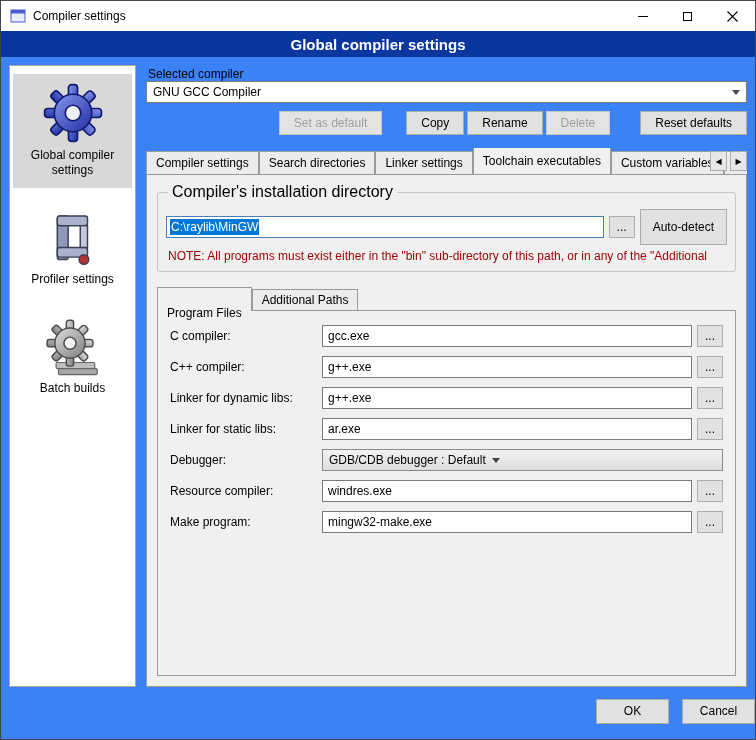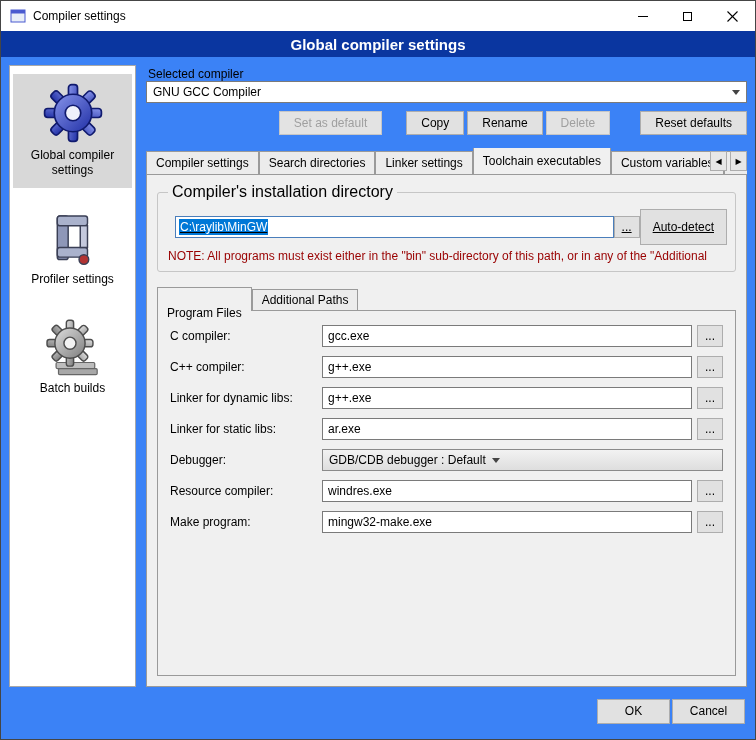--- a/index.html
+++ b/index.html
@@ -53,21 +53,21 @@
   .tab.active { background:#f0f0f0; height:28px; padding-top:6px; position:relative; z-index:2; margin-bottom:-1px; }
   .tabnav { position:absolute; right:0; top:3px; display:flex; gap:3px; z-index:3; }
   .tabnav button { width:17px; height:20px; background:#e7e7e7; border:1px solid #adadad; font-size:8px;
                    display:flex; align-items:center; justify-content:center; padding:0; }
 
   .tabpanel { border:1px solid #9a9a9a; flex:1; display:flex; flex-direction:column;
               padding:8px 10px 10px 10px; min-height:0; background:#f0f0f0; }
 
   fieldset.group { border:1px solid #c6c6c6; border-radius:3px; padding:6px 6px 4px 6px; margin:0 0 2px 0; }
   fieldset.group legend { padding:0 4px; margin-left:4px; font-size:16px; }
-  .dir-row { display:flex; align-items:center; margin:2px 2px 4px 11px;text-decoration:underline; }
+  .dir-row { display:flex; gap:5px; align-items:center; margin:2px 2px 4px 2px; }
   .path-input { flex:1; height:22px; border:1px solid #4a7ebb; background:#fff; display:flex;
                 align-items:center; padding:0 3px; overflow:hidden; }
   .path-input .sel { background:#0078d7; color:#fff; padding:1px 1px; white-space:nowrap; }
   .btn-browse { width:26px; height:22px; background:#e1e1e1; border:1px solid #adadad; font:inherit; padding:0; }
   .btn-auto { height:36px; background:#e1e1e1; border:1px solid #adadad; padding:0 12px; font:inherit; }
   .note { color:#990000; margin:3px 4px 4px 4px; white-space:nowrap; overflow:hidden; }
 
   .subtabs-wrap { margin-top:12px; }
   .subtabbar { display:flex; align-items:flex-end; height:24px; }
   .subtab { flex:0 0 auto; border:1px solid #9a9a9a; border-bottom:none; background:#ececec;
@@ -78,21 +78,21 @@
 
   .form-row { display:flex; align-items:center; }
   .row-label { width:152px; flex:0 0 auto; }
   .row-field { flex:1; display:flex; gap:5px; align-items:center; min-width:0;border-radius:9px; }
   .txt { flex:1; height:22px; border:1px solid #7a7a7a; padding:0 5px; font:inherit; background:#fff; min-width:0; }
   .combo-gray { flex:1; height:22px; border:1px solid #8a8a8a; background:linear-gradient(#f2f2f2,#dedede);
                 display:flex; align-items:center; padding:0 6px; gap:6px; }
 
   
   .bottombar { height:46px; flex:0 0 auto; display:flex; justify-content:flex-end; align-items:center;
-               gap:2px; padding:0 10px 10px 10px; }
+               gap:13px; padding:0 0 10px 10px; }
   .btn-ok, .btn-cancel { width:73px; height:25px; background:#e1e1e1; border:1px solid #adadad; font:inherit; }
 </style>
 </head>
 <body>
 
 <div class="window">
 
   <div class="titlebar">
     <span class="app-icon">
       <svg width="16" height="16" viewBox="0 0 16 16">

